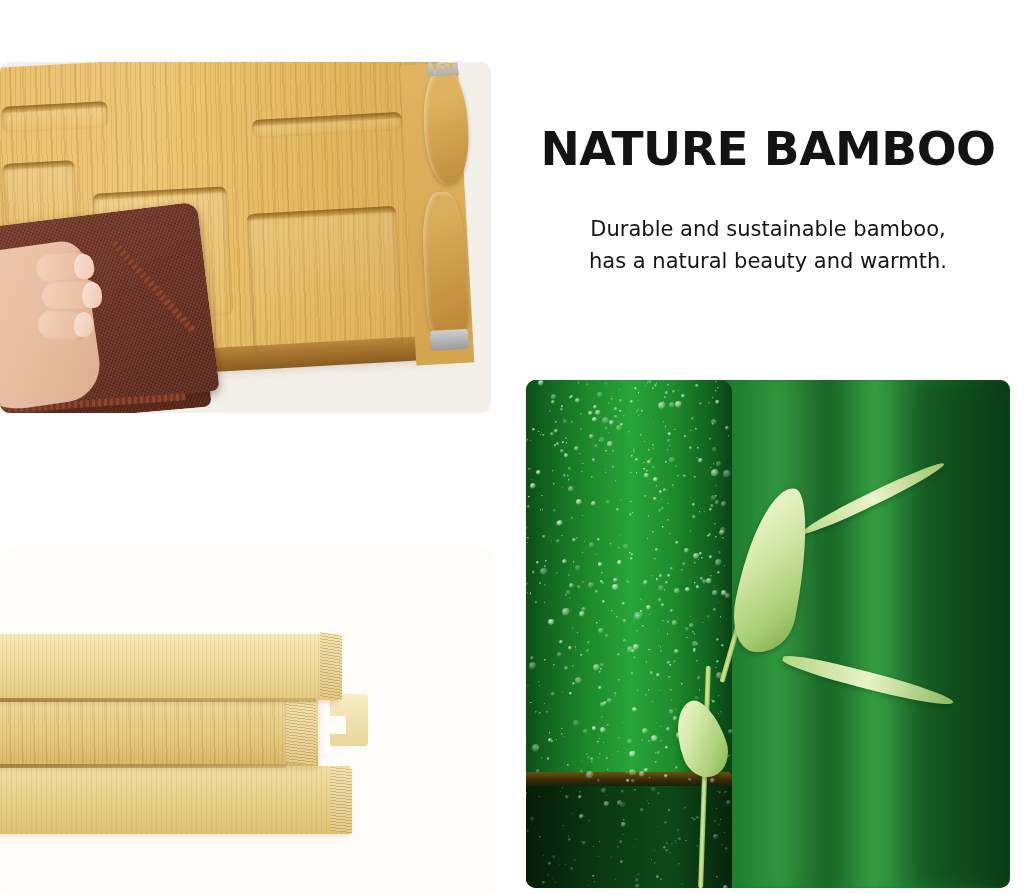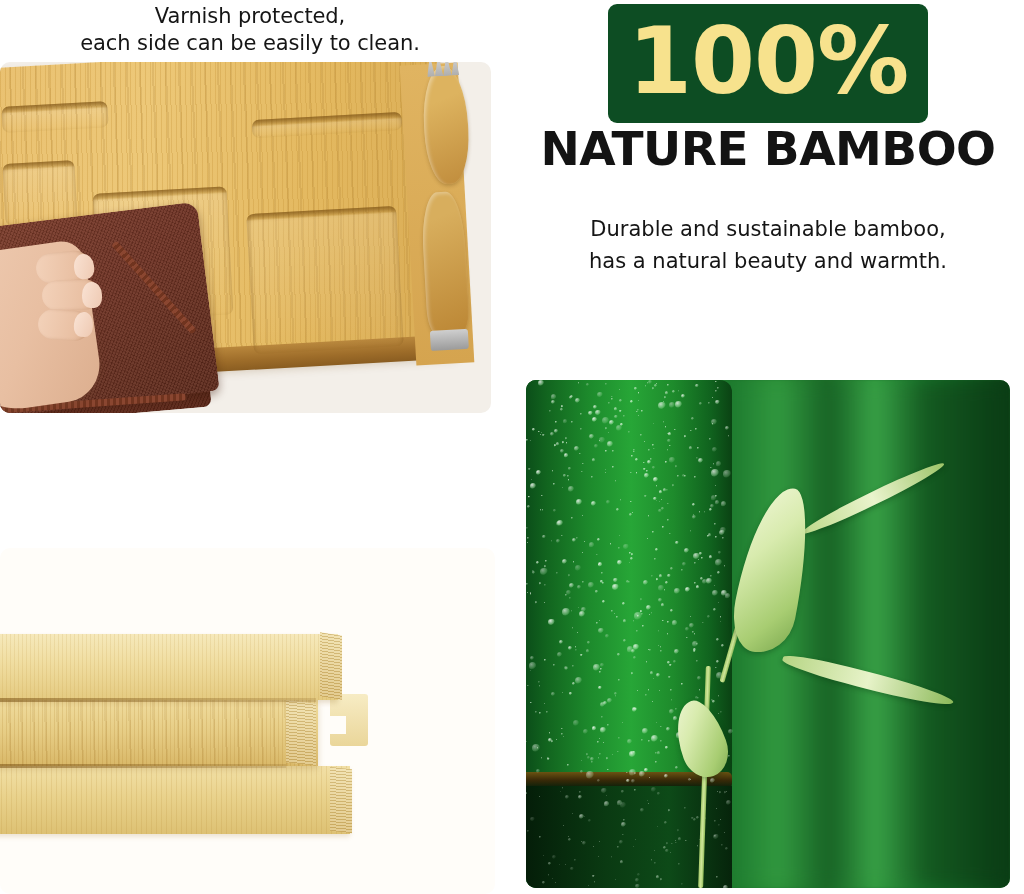--- a/index.html
+++ b/index.html
@@ -398,22 +398,20 @@
     left: 152px; top: 320px; width: 46px; height: 78px;
     border-radius: 58% 42% 52% 48% / 66% 62% 38% 34%;
     transform: rotate(-20deg);
   }
 </style>
 </head>
 <body>
 
 <div id="page">
 
-  <div class="caption" id="caption-varnish">Varnish protected,
-each side can be easily to clean.</div>
 
   <div class="photo" id="photo-board-cleaning">
     <div class="table-bg"></div>
     <div class="board-surface"></div>
     <div class="board-edge"></div>
 
     <div class="groove" id="groove-d"></div>
     <div class="groove" id="groove-e"></div>
     <div class="groove" id="groove-a"></div>
     <div class="groove" id="groove-b"></div>
@@ -455,23 +453,20 @@
     <div class="plank-end" id="plank-mid-end"></div>
     <div class="plank-shadow-line" id="shade-2"></div>
 
     <div class="plank" id="plank-top">
       <div class="plank-face"></div>
     </div>
     <div class="plank-end" id="plank-top-end"></div>
     <div class="plank-shadow-line" id="shade-1"></div>
   </div>
 
-  <div id="badge-100">
-    <span id="badge-100-text">100%</span>
-  </div>
 
   <div id="headline-nature-bamboo">NATURE BAMBOO</div>
 
   <div id="subtext-durable">Durable and sustainable bamboo,
 has a natural beauty and warmth.</div>
 
   <div class="photo" id="photo-bamboo-plant">
     <div class="plant-bg"></div>
     <div class="plant-bg-blur"></div>
     <div class="culm"></div>

